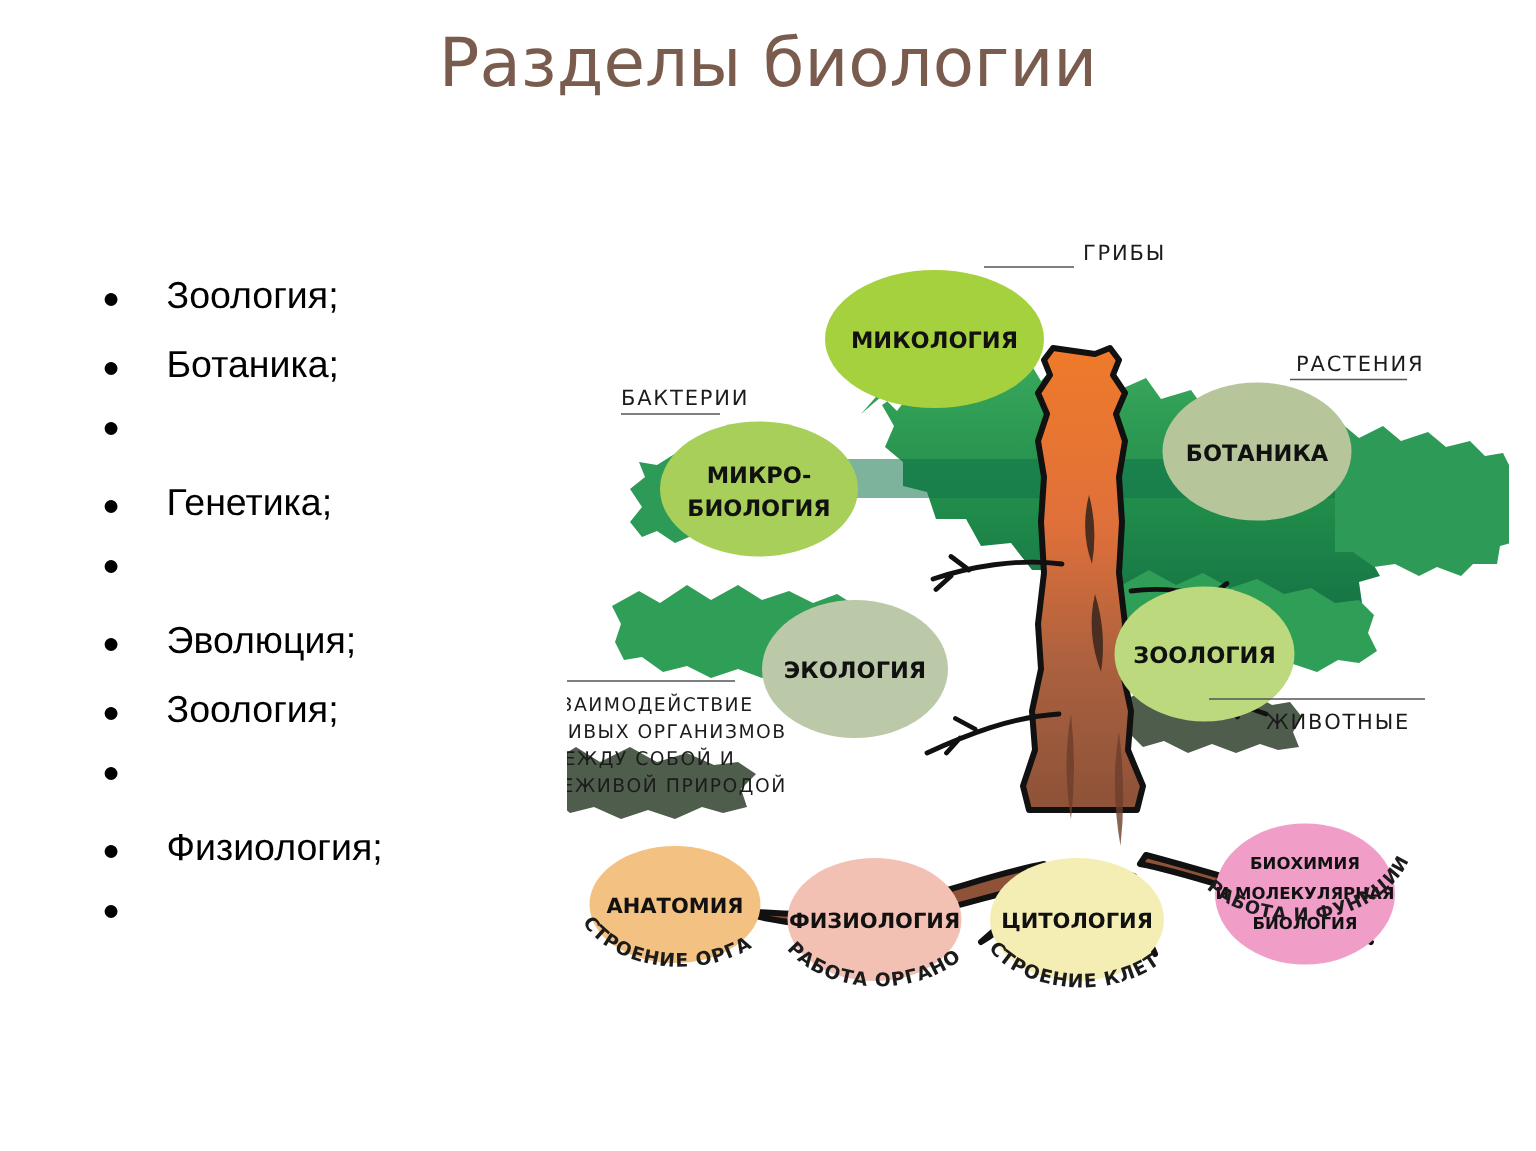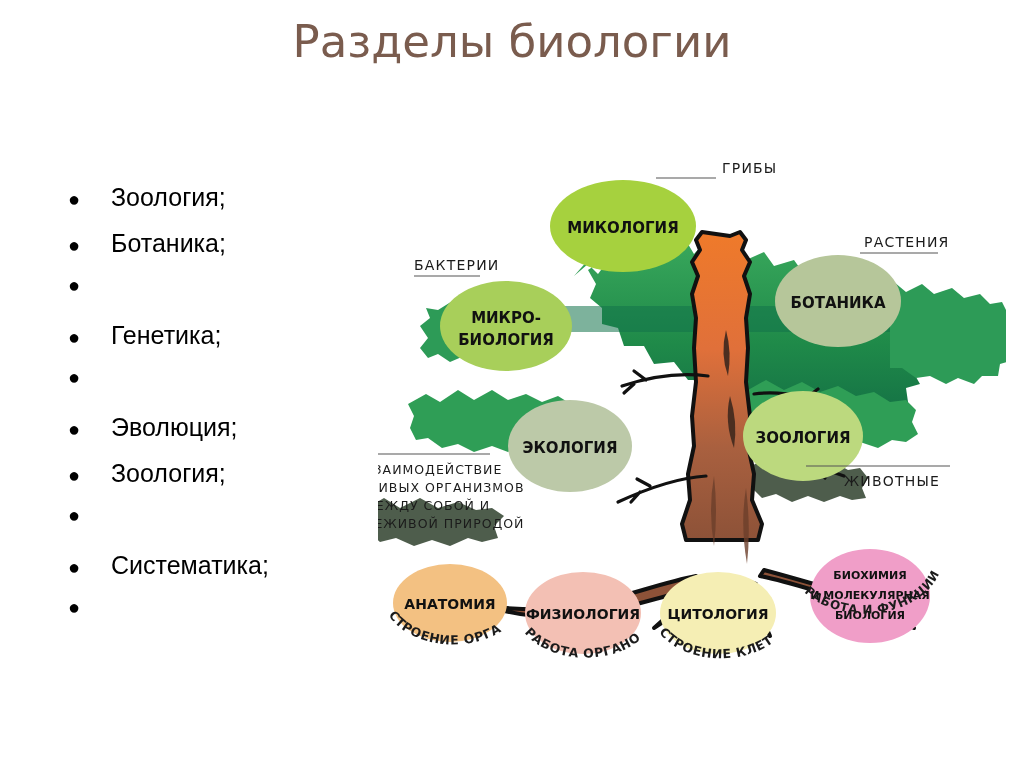--- a/index.html
+++ b/index.html
@@ -131,21 +131,21 @@
     </div>
     <div class="topic-row">
       <span class="topic-bullet">●</span>
       <span class="topic-label">Зоология;</span>
     </div>
     <div class="topic-row">
       <span class="topic-bullet">●</span>
     </div>
     <div class="topic-row">
       <span class="topic-bullet">●</span>
-      <span class="topic-label">Систематика;</span>
+      <span class="topic-label">Физиология;</span>
     </div>
     <div class="topic-row">
       <span class="topic-bullet">●</span>
     </div>
   </div>
 
   <div id="diagram">
     <svg width="628" height="530" viewBox="0 0 628 530" xmlns="http://www.w3.org/2000/svg">
       <defs>
         <linearGradient id="trunkGrad" x1="0" y1="0" x2="0" y2="1">

